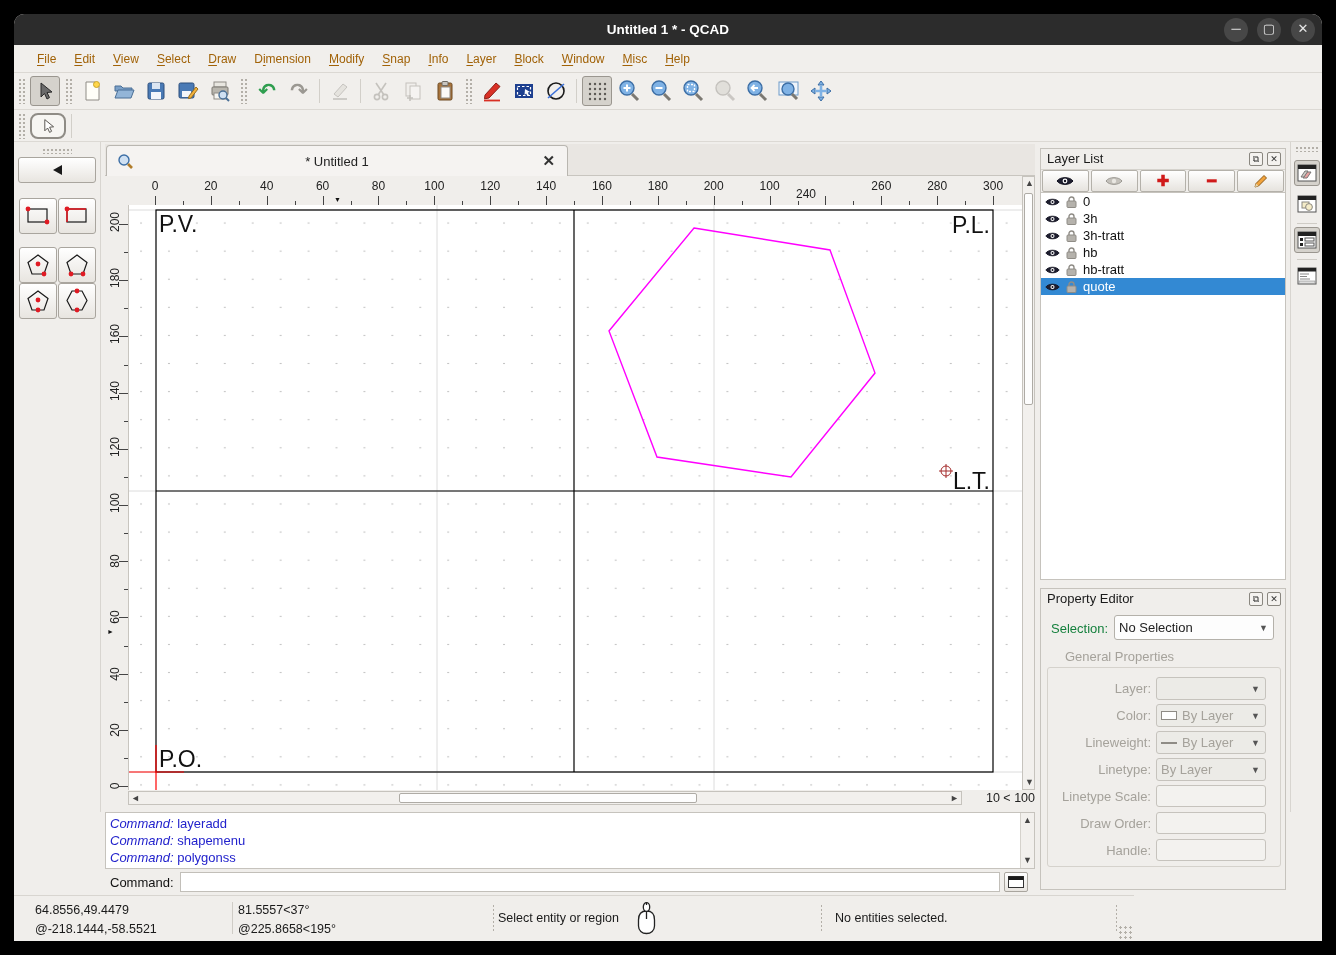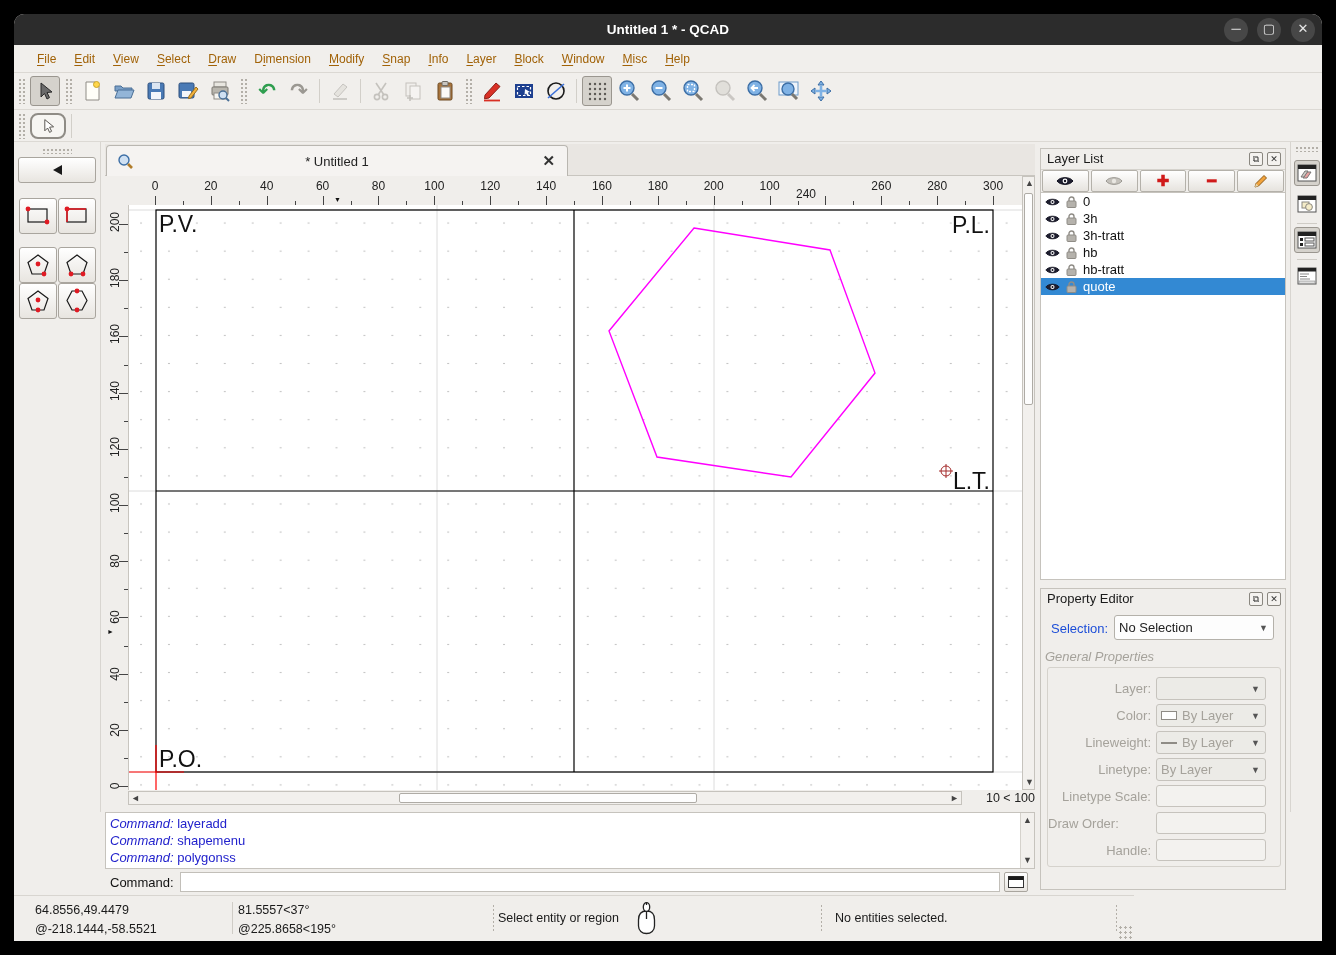--- a/index.html
+++ b/index.html
@@ -92,21 +92,21 @@
     display:flex;align-items:center;justify-content:center;font-size:9px;color:#333;background:#f4f2ef;}
   #layer-toolbar{display:flex;height:23px;border-top:1px solid #d5d2cc;}
   .ltb-btn{flex:1;border:1px solid #b4b1aa;border-radius:2px;margin:0 1px;
     background:linear-gradient(#ffffff,#e6e3de);display:flex;align-items:center;justify-content:center;
     font-size:15px;font-weight:bold;}
   #layer-list{position:relative;height:387px;background:#fff;border-top:1px solid #c6c3bd;overflow:hidden;}
   .layer-row{display:flex;align-items:center;height:17px;padding-left:4px;font-size:13px;color:#111;}
   .layer-row.selected{background:#3389d3;color:#fff;}
   .layer-row .lname{margin-left:6px;}
   
-  .pe-label{position:absolute;font-size:13px;color:#1d4ed8;}
+  .pe-label{position:absolute;font-size:13px;color:#15803d;}
   .pe-gray{color:#a5a29b;}
   .combo{position:absolute;background:#fdfdfd;border:1px solid #b4b1aa;border-radius:3px;font-size:13px;
     color:#222;display:flex;align-items:center;padding:0 4px;}
   .combo .arrow{position:absolute;right:5px;top:50%;transform:translateY(-50%);font-size:9px;color:#555;}
   .combo.disabled{background:#ecebe7;color:#a5a29b;border-color:#c6c3bd;}
   .pe-input{position:absolute;background:#f3f2ef;border:1px solid #c6c3bd;border-radius:3px;}
   #groupbox{position:absolute;left:6px;top:78px;width:234px;height:200px;border:1px solid #d5d2cc;border-radius:3px;}
   
   #rightbar{position:absolute;left:1276px;top:128px;width:32px;height:670px;background:#f0eeeb;
     border-left:1px solid #d8d5d0;}
@@ -680,21 +680,21 @@
     <div class="panel-header">
       <span>Property Editor</span>
       <div class="ph-btn" style="right:22px;">⧉</div>
       <div class="ph-btn" style="right:4px;">✕</div>
     </div>
     <div class="pe-label" style="left:10px;top:32px;">Selection:</div>
     <div class="combo" style="left:73px;top:26px;width:160px;height:25px;">
       <span>No Selection</span>
       <span class="arrow">▼</span>
     </div>
-    <div class="pe-label pe-gray" style="left:4px;top:60px;font-style:italic;">General Properties</div>
+    <div class="pe-label pe-gray" style="left:24px;top:60px;">General Properties</div>
     <div id="groupbox">
         <div>
       <div class="pe-label pe-gray plabel" style="left: 0px; top: 13px; width: 103px; text-align: right;">Layer:</div>
       <div class="combo disabled pctrl" style="left: 108px; top: 9px; width: 110px; height: 23px; position: absolute;">
 
         <span class="pe-gray pval"></span>
         <span class="arrow">▼</span>
       </div>
 
     </div>
@@ -726,21 +726,21 @@
         <span class="arrow">▼</span>
       </div>
 
     </div>
         <div>
       <div class="pe-label pe-gray plabel" style="left: 0px; top: 121px; width: 103px; text-align: right;">Linetype Scale:</div>
 
       <div class="pe-input pctrl" style="left: 108px; top: 117px; width: 110px; height: 22px; position: absolute;"></div>
     </div>
         <div>
-      <div class="pe-label pe-gray plabel" style="left: 0px; top: 148px; width: 103px; text-align: left;">Draw Order:</div>
+      <div class="pe-label pe-gray plabel" style="left: 0px; top: 148px; width: 103px; text-align: right;">Draw Order:</div>
 
       <div class="pe-input pctrl" style="left: 108px; top: 144px; width: 110px; height: 22px; position: absolute;"></div>
     </div>
         <div>
       <div class="pe-label pe-gray plabel" style="left: 0px; top: 175px; width: 103px; text-align: right;">Handle:</div>
 
       <div class="pe-input pctrl" style="left: 108px; top: 171px; width: 110px; height: 22px; position: absolute;"></div>
     </div>
       </div>
   </div>

